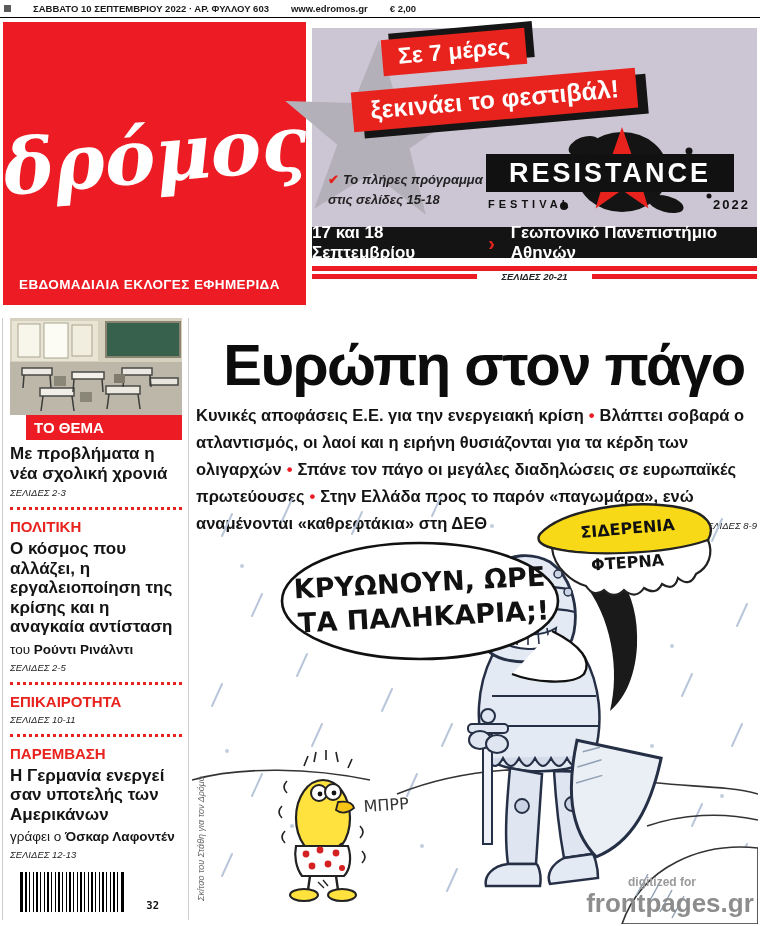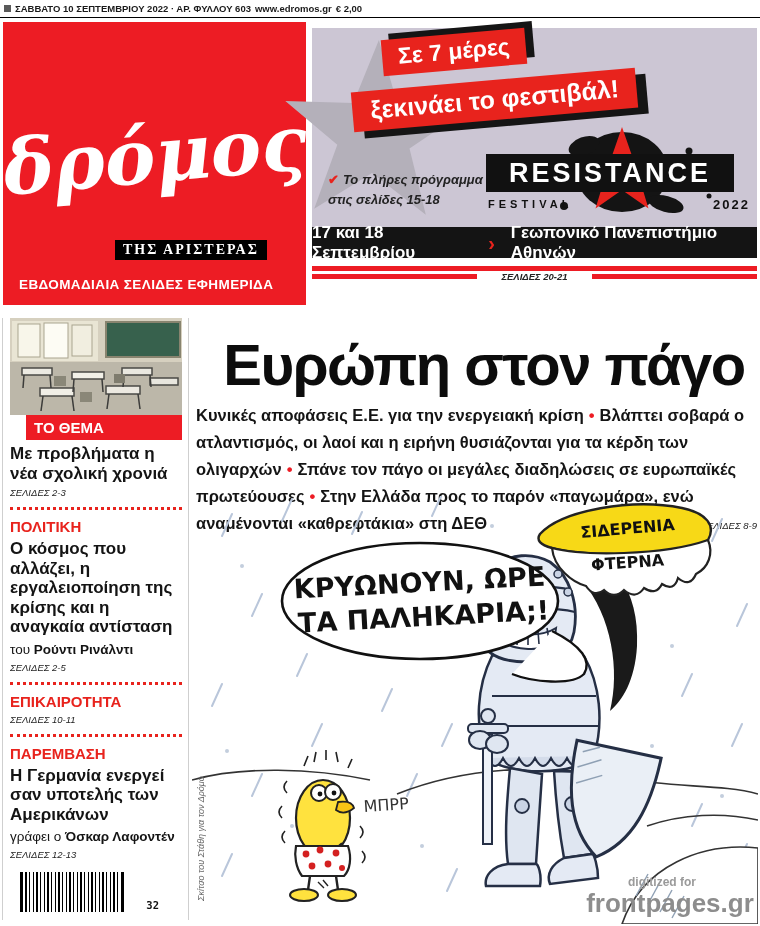--- a/index.html
+++ b/index.html
@@ -1,21 +1,21 @@
 <!DOCTYPE html>
 <html><head>
 <meta charset="utf-8">
 <style>
   html,body{margin:0;padding:0;background:#e9e9e9;}
   .page{position:relative;width:760px;height:926px;background:#fff;margin:0 auto;
         font-family:"Liberation Sans",sans-serif;overflow:hidden;color:#111;}
 
   
   .topbar{position:absolute;left:4px;top:2px;right:4px;height:13px;
-          font-size:9.5px;font-weight:bold;color:#1a1a1a;display:flex;align-items:center;gap:4px;text-align:center;}
+          font-size:9.5px;font-weight:bold;color:#1a1a1a;display:flex;align-items:center;gap:22px;text-align:center;}
   .topbar .sq{width:7px;height:7px;background:#5a5a5a;display:inline-block;}
   .topbar-rule{position:absolute;left:0;top:17px;width:100%;height:1px;background:#000;}
 
   
   .masthead{position:absolute;left:3px;top:22px;width:303px;height:283px;background:#ed1c24;z-index:0;}
   .logo-script{position:absolute;left:0;right:0;top:96px;text-align:center;color:#fff;
                font-family:"DejaVu Serif",serif;font-style:italic;font-weight:bold;
                font-size:76px;line-height:1;transform:rotate(-5deg);}
   .logo-sub{position:absolute;left:112px;top:218px;background:#000;color:#fff;
             font-family:"Liberation Serif",serif;font-weight:bold;font-size:14px;
@@ -89,22 +89,21 @@
   <div class="topbar">
     <span class="sq"></span>
     <span>ΣΑΒΒΑΤΟ 10 ΣΕΠΤΕΜΒΡΙΟΥ 2022 · ΑΡ. ΦΥΛΛΟΥ 603</span>
     <span>www.edromos.gr</span>
     <span>€ 2,00</span>
   </div>
   <div class="topbar-rule"></div>
 
   <div class="masthead">
     <div class="logo-script">δρόμος</div>
-    <div class="logo-sub">ΤΗΣ ΑΡΙΣΤΕΡΑΣ</div>
-    <div class="masthead-tagline">ΕΒΔΟΜΑΔΙΑΙΑ ΣΕΛΙΔΕΣ ΕΦΗΜΕΡΙΔΑ</div>
+    <div class="masthead-tagline">ΕΒΔΟΜΑΔΙΑΙΑ ΕΚΛΟΓΕΣ ΕΦΗΜΕΡΙΔΑ</div>
   </div>
 
   <div class="festival-panel">
     <svg class="gray-star" viewBox="-20 -10 220 200">
       <polygon points="171.8,70.4 115.5,108.6 131.8,174.7 78,132.9 20.2,168.8 43.3,104.8 -8.7,61 59.3,63.1 84.9,0.1 103.9,65.5" fill="#b4b0ba"></polygon>
     </svg>
     <div class="ribbon ribbon1">
       <span>Σε 7 μέρες</span>
     </div>
     <div class="ribbon ribbon2">

